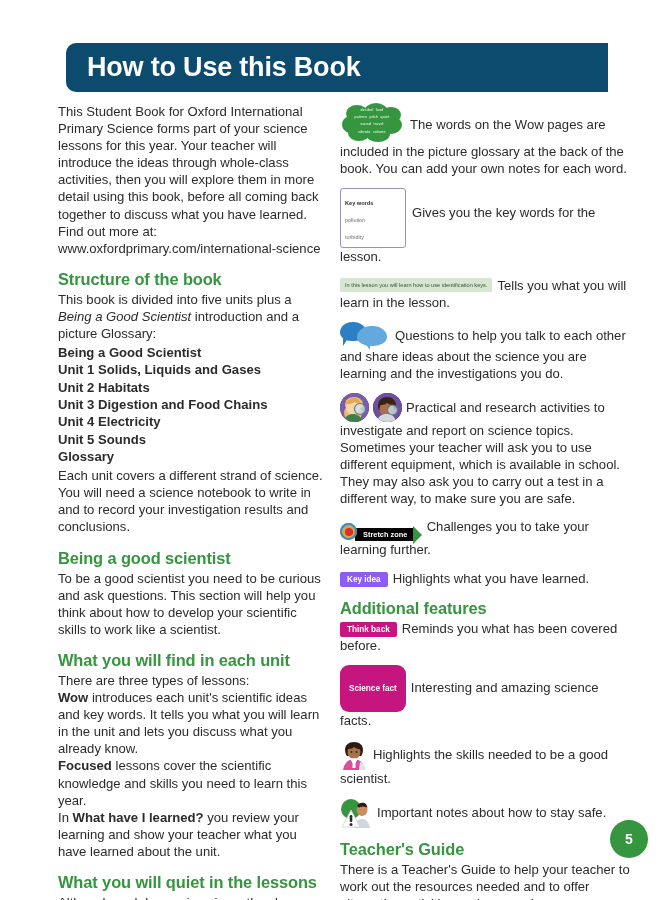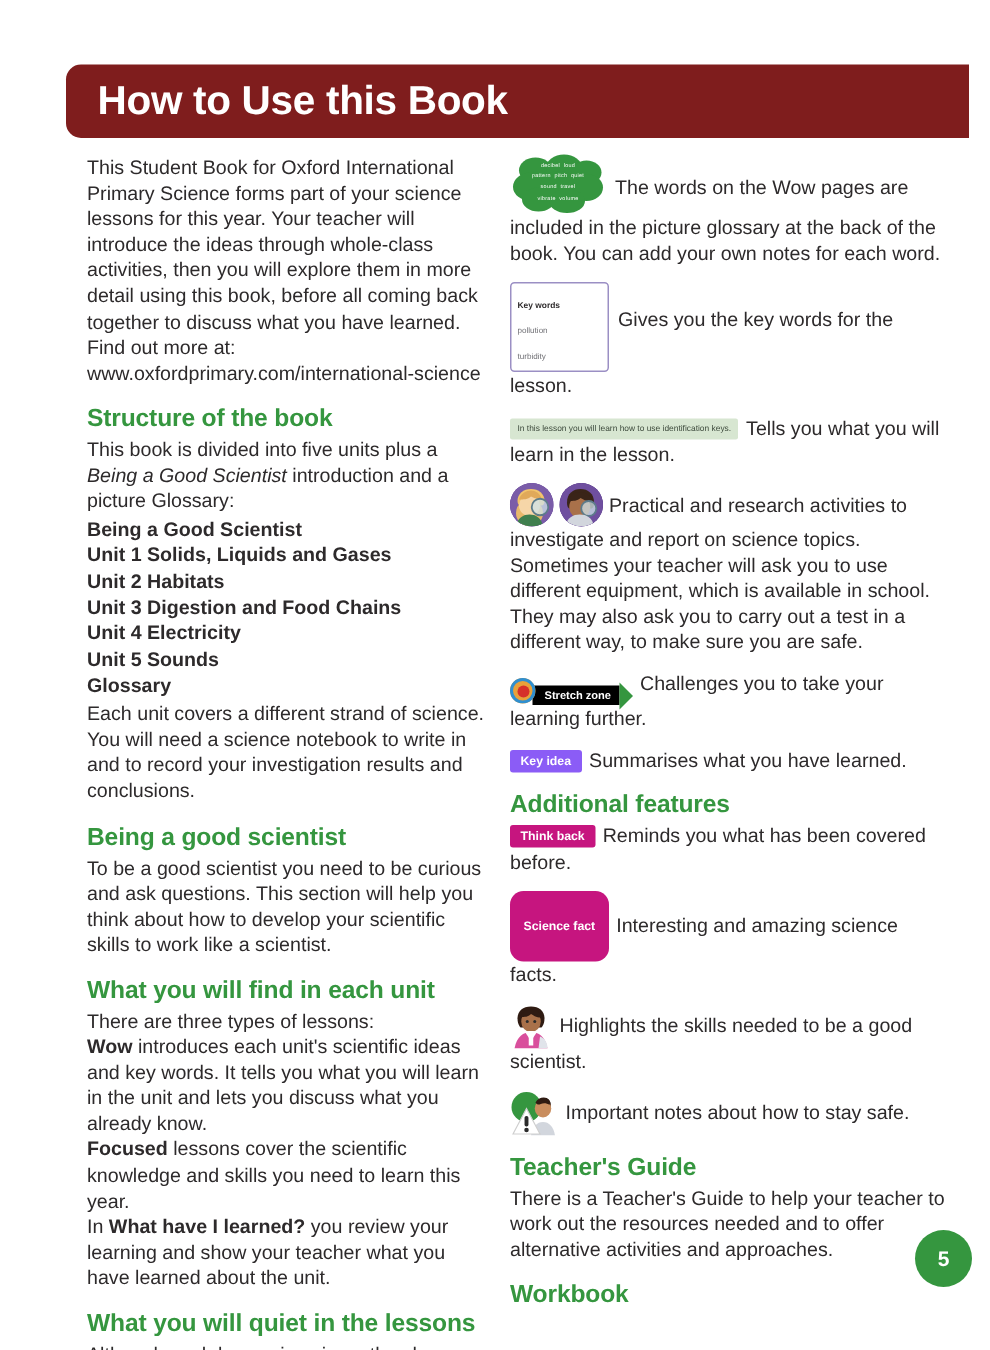--- a/index.html
+++ b/index.html
@@ -19,25 +19,25 @@
   .page {
     position: relative;
     width: 660px;
     height: 900px;
     box-sizing: border-box;
   }
 
   
   .banner {
     position: absolute;
-    left: 44px;
+    left: 66px;
     top: 43px;
-    width: 602px;
+    width: 542px;
     height: 49px;
-    background: #7f1d1d;
+    background: #0c4a6e;
     border-top-left-radius: 10px;
     border-bottom-left-radius: 10px;
     display: flex;
     align-items: center;
   }
   .banner-title {
     color: #ffffff;
     font-size: 27px;
     font-weight: bold;
     letter-spacing: -0.2px;
@@ -359,20 +359,30 @@
         <span class="kw-title">Key words</span><br>
         <span class="kw">pollution</span><br>
         <span class="kw">turbidity</span>
       </span><p>Gives you the key words for the lesson.</p>
     </div>
 
     <div class="feature">
       <span class="lo-bar">In this lesson you will learn how to use identification keys.</span><p>Tells you what you will learn in the lesson.</p>
     </div>
 
+    <div class="feature">
+      <span class="icon-inline bubbles">
+        <span class="bubble b1">
+            <span class="tail"></span>
+          </span>
+        <span class="bubble b2">
+            <span class="tail"></span>
+          </span>
+      </span><p>Questions to help you talk to each other and share ideas about the science you are learning and the investigations you do.</p>
+    </div>
 
     <div class="feature">
       <span class="avatar a1">
         <svg width="29" height="29" viewBox="0 0 29 29">
           <circle cx="14.5" cy="14.5" r="14.5" fill="#7a5ca8"></circle>
           <circle cx="13" cy="20" r="9" fill="#e8b86b"></circle>
           <path d="M5 12c0-5 4-8 9-8s9 3 9 8c0 2-1 3-2 3H7c-1 0-2-1-2-3z" fill="#f2c46b"></path>
           <ellipse cx="13" cy="15" rx="7" ry="7" fill="#f6d6a8"></ellipse>
           <path d="M6 11c1-4 5-6 8-6s6 2 7 5c-3 1-5 0-7-1-2 2-5 2-8 2z" fill="#e0a95a"></path>
           <circle cx="20" cy="16" r="5.5" fill="#cfe3ea" opacity="0.75"></circle>
@@ -392,21 +402,21 @@
       </span><p>Practical and research activities to investigate and report on science topics. Sometimes your teacher will ask you to use different equipment, which is available in school. They may also ask you to carry out a test in a different way, to make sure you are safe.</p>
     </div>
 
     <div class="feature">
       <span class="stretch-wrap">
         <span class="bullseye"></span><span class="stretch-arrow">Stretch zone</span>
       </span>&nbsp;&nbsp;<p>Challenges you to take your learning further.</p>
     </div>
 
     <div class="feature">
-      <span class="badge keyidea">Key idea</span><p>Summarises what you have learned.</p>
+      <span class="badge keyidea">Key idea</span><p>Highlights what you have learned.</p>
     </div>
 
     <h2 class="sec gap-sm">Additional features</h2>
 
     <div class="feature">
       <span class="badge thinkback">Think back</span><p>Reminds you what has been covered before.</p>
     </div>
 
     <div class="feature">
       <span class="badge sciencefact">Science fact</span><p>Interesting and amazing science facts.</p>

